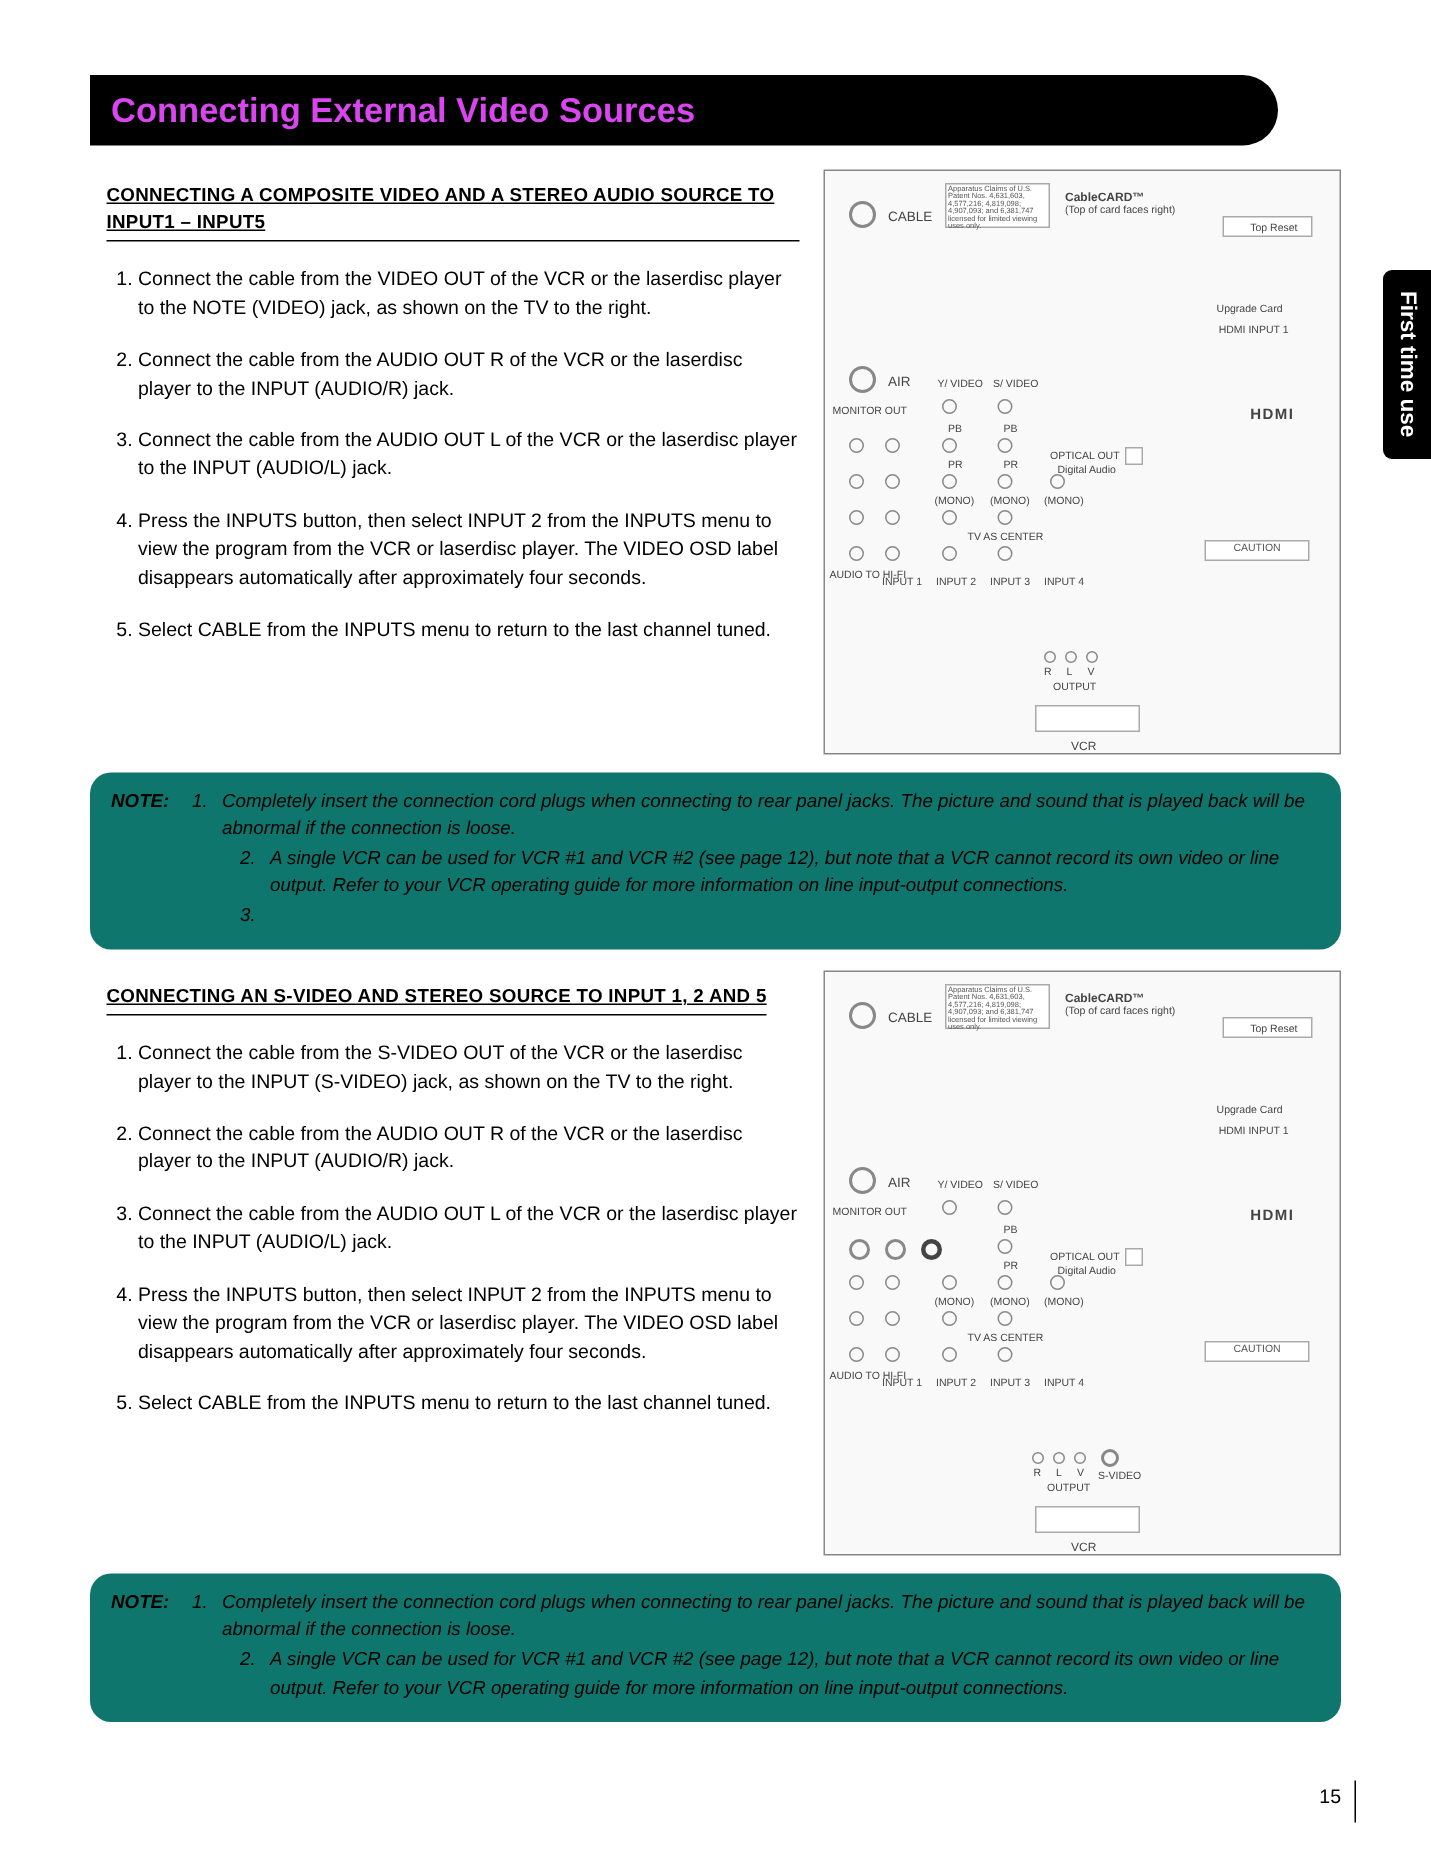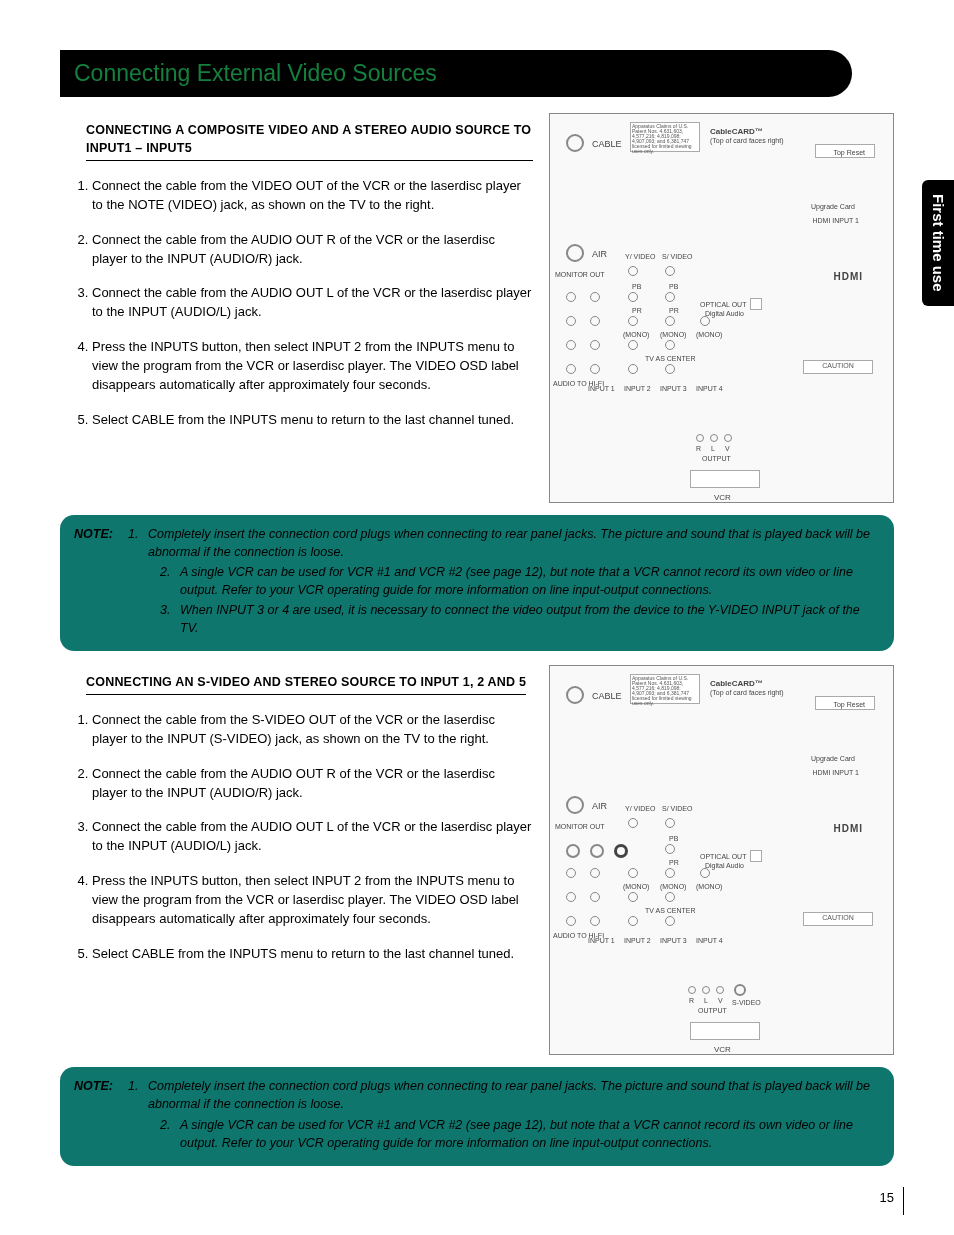--- a/index.html
+++ b/index.html
@@ -14,37 +14,38 @@
     width: 954px;
     height: 1235px;
     margin: 0 auto;
     padding: 50px 60px 30px 60px;
     position: relative;
     font-size: 13px;
     line-height: 1.5;
   }
   .header-bar {
     background: #000;
-    color: #15803d;
-    font-weight: normal;
+    color: #d946ef;
+    font-weight: bold;
     font-size: 23px;
     padding: 6px 14px;
     border-radius: 0 30px 30px 0;
     margin-bottom: 16px;
     width: 95%;
   }
   .section-title {
     font-weight: bold;
     font-size: 12.5px;
     text-transform: uppercase;
     border-bottom: 1px solid #000;
     display: inline-block;
     padding-bottom: 2px;
-    margin: 8px 0 16px 16px;
+    margin: 8px 0 16px 1px;
     letter-spacing: 0.2px;
+    text-decoration: underline;
   }
   .content-row {
     display: flex;
     gap: 16px;
     margin-bottom: 12px;
   }
   .text-col {
     flex: 1 1 50%;
     padding-left: 10px;
   }
@@ -233,23 +234,20 @@
       <span style="min-width:54px;"><span class="note-label">NOTE:</span></span>
       <span class="note-num">1.</span>
       <span class="note-txt">Completely insert the connection cord plugs when connecting to rear panel jacks. The picture and sound that is played back will be abnormal if the connection is loose.</span>
     </div>
     <div class="note-item note-indent">
       <span class="note-num">2.</span>
       <span class="note-txt">A single VCR can be used for VCR #1 and VCR #2 (see page 12), but note that a VCR cannot record its own video or line output. Refer to your VCR operating guide for more information on line input-output connections.</span>
     </div>
     <div class="note-item note-indent">
       <span class="note-num">3.</span>
-      <span class="note-txt">
-        <span>When </span><span class="bold">INPUT 3</span><span> or 4 are used, it is necessary to connect the video output from the device to the </span><span class="bold">Y-VIDEO INPUT</span><span> jack of the TV.</span>
-      </span>
     </div>
   </div>
 
   <div class="content-row">
     <div class="text-col">
       <div class="section-title">CONNECTING AN S-VIDEO AND STEREO SOURCE TO INPUT 1, 2 AND 5</div>
       <ol class="steps">
         <li>Connect the cable from the S-VIDEO OUT of the VCR or the laserdisc player to the INPUT (S-VIDEO) jack, as shown on the TV to the right.</li>
         <li>Connect the cable from the AUDIO OUT R of the VCR or the laserdisc player to the INPUT (AUDIO/R) jack.</li>
         <li>Connect the cable from the AUDIO OUT L of the VCR or the laserdisc player to the INPUT (AUDIO/L) jack.</li>

